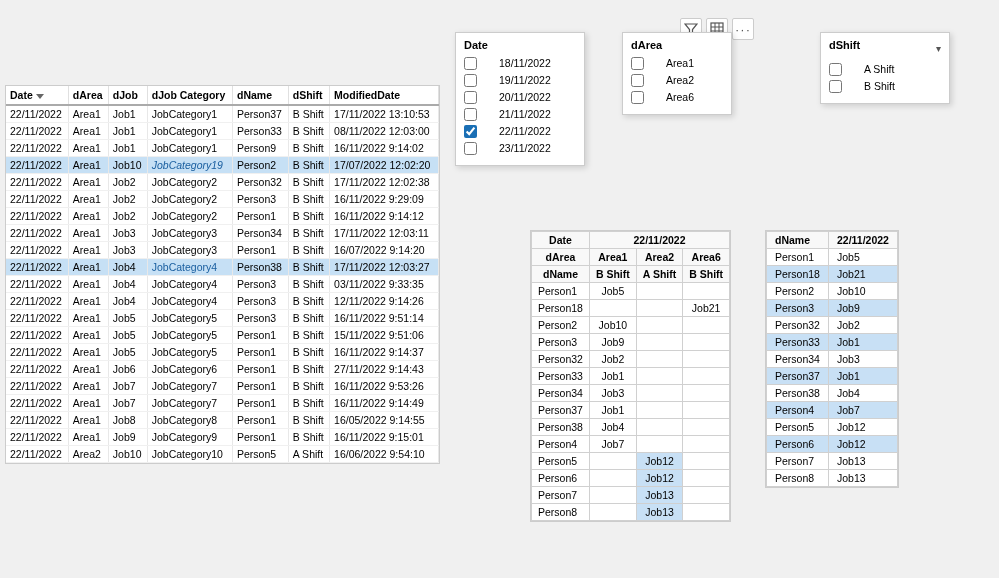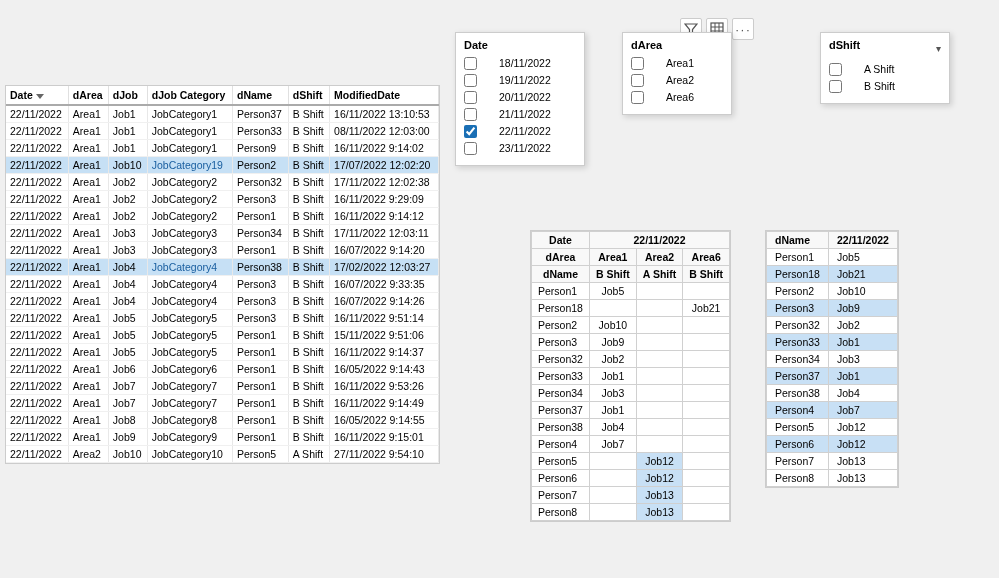--- a/index.html
+++ b/index.html
@@ -306,21 +306,21 @@
       </tr>
     </thead>
     <tbody id="main-tbody">
     <tr>
           <td>22/11/2022</td>
           <td>Area1</td>
           <td>Job1</td>
           <td>JobCategory1</td>
           <td>Person37</td>
           <td>B Shift</td>
-          <td>16/11/2022 13:10:53</td>
+          <td>17/11/2022 13:10:53</td>
         </tr>
         <tr>
           <td>22/11/2022</td>
           <td>Area1</td>
           <td>Job1</td>
           <td>JobCategory1</td>
           <td>Person33</td>
           <td>B Shift</td>
           <td>08/11/2022 12:03:00</td>
         </tr>
@@ -330,21 +330,21 @@
           <td>Job1</td>
           <td>JobCategory1</td>
           <td>Person9</td>
           <td>B Shift</td>
           <td>16/11/2022 9:14:02</td>
         </tr>
         <tr class="highlighted">
           <td>22/11/2022</td>
           <td>Area1</td>
           <td>Job10</td>
-          <td style="color: rgb(26, 95, 160);">JobCategory19</td>
+          <td style="color: rgb(26, 95, 160); font-style: italic;">JobCategory19</td>
           <td>Person2</td>
           <td>B Shift</td>
           <td>17/07/2022 12:02:20</td>
         </tr>
         <tr>
           <td>22/11/2022</td>
           <td>Area1</td>
           <td>Job2</td>
           <td>JobCategory2</td>
           <td>Person32</td>
@@ -387,39 +387,39 @@
           <td>B Shift</td>
           <td>16/07/2022 9:14:20</td>
         </tr>
         <tr class="highlighted">
           <td>22/11/2022</td>
           <td>Area1</td>
           <td>Job4</td>
           <td style="color: rgb(26, 95, 160);">JobCategory4</td>
           <td>Person38</td>
           <td>B Shift</td>
-          <td>17/02/2022 12:03:27</td>
+          <td>17/11/2022 12:03:27</td>
         </tr>
         <tr>
           <td>22/11/2022</td>
           <td>Area1</td>
           <td>Job4</td>
           <td>JobCategory4</td>
           <td>Person3</td>
           <td>B Shift</td>
-          <td>16/07/2022 9:33:35</td>
+          <td>03/11/2022 9:33:35</td>
         </tr>
         <tr>
           <td>22/11/2022</td>
           <td>Area1</td>
           <td>Job4</td>
           <td>JobCategory4</td>
           <td>Person3</td>
           <td>B Shift</td>
-          <td>16/07/2022 9:14:26</td>
+          <td>12/11/2022 9:14:26</td>
         </tr>
         <tr>
           <td>22/11/2022</td>
           <td>Area1</td>
           <td>Job5</td>
           <td>JobCategory5</td>
           <td>Person3</td>
           <td>B Shift</td>
           <td>16/11/2022 9:51:14</td>
         </tr>
@@ -441,21 +441,21 @@
           <td>B Shift</td>
           <td>16/11/2022 9:14:37</td>
         </tr>
         <tr>
           <td>22/11/2022</td>
           <td>Area1</td>
           <td>Job6</td>
           <td>JobCategory6</td>
           <td>Person1</td>
           <td>B Shift</td>
-          <td>16/05/2022 9:14:43</td>
+          <td>27/11/2022 9:14:43</td>
         </tr>
         <tr>
           <td>22/11/2022</td>
           <td>Area1</td>
           <td>Job7</td>
           <td>JobCategory7</td>
           <td>Person1</td>
           <td>B Shift</td>
           <td>16/11/2022 9:53:26</td>
         </tr>
@@ -486,21 +486,21 @@
           <td>B Shift</td>
           <td>16/11/2022 9:15:01</td>
         </tr>
         <tr>
           <td>22/11/2022</td>
           <td>Area2</td>
           <td>Job10</td>
           <td>JobCategory10</td>
           <td>Person5</td>
           <td>A Shift</td>
-          <td>27/11/2022 9:54:10</td>
+          <td>16/06/2022 9:54:10</td>
         </tr>
       </tbody>
   </table>
 </div>
 
 <div class="crossfilter-table">
   <table class="cf-table">
     <thead>
       <tr>
         <th>Date</th>

